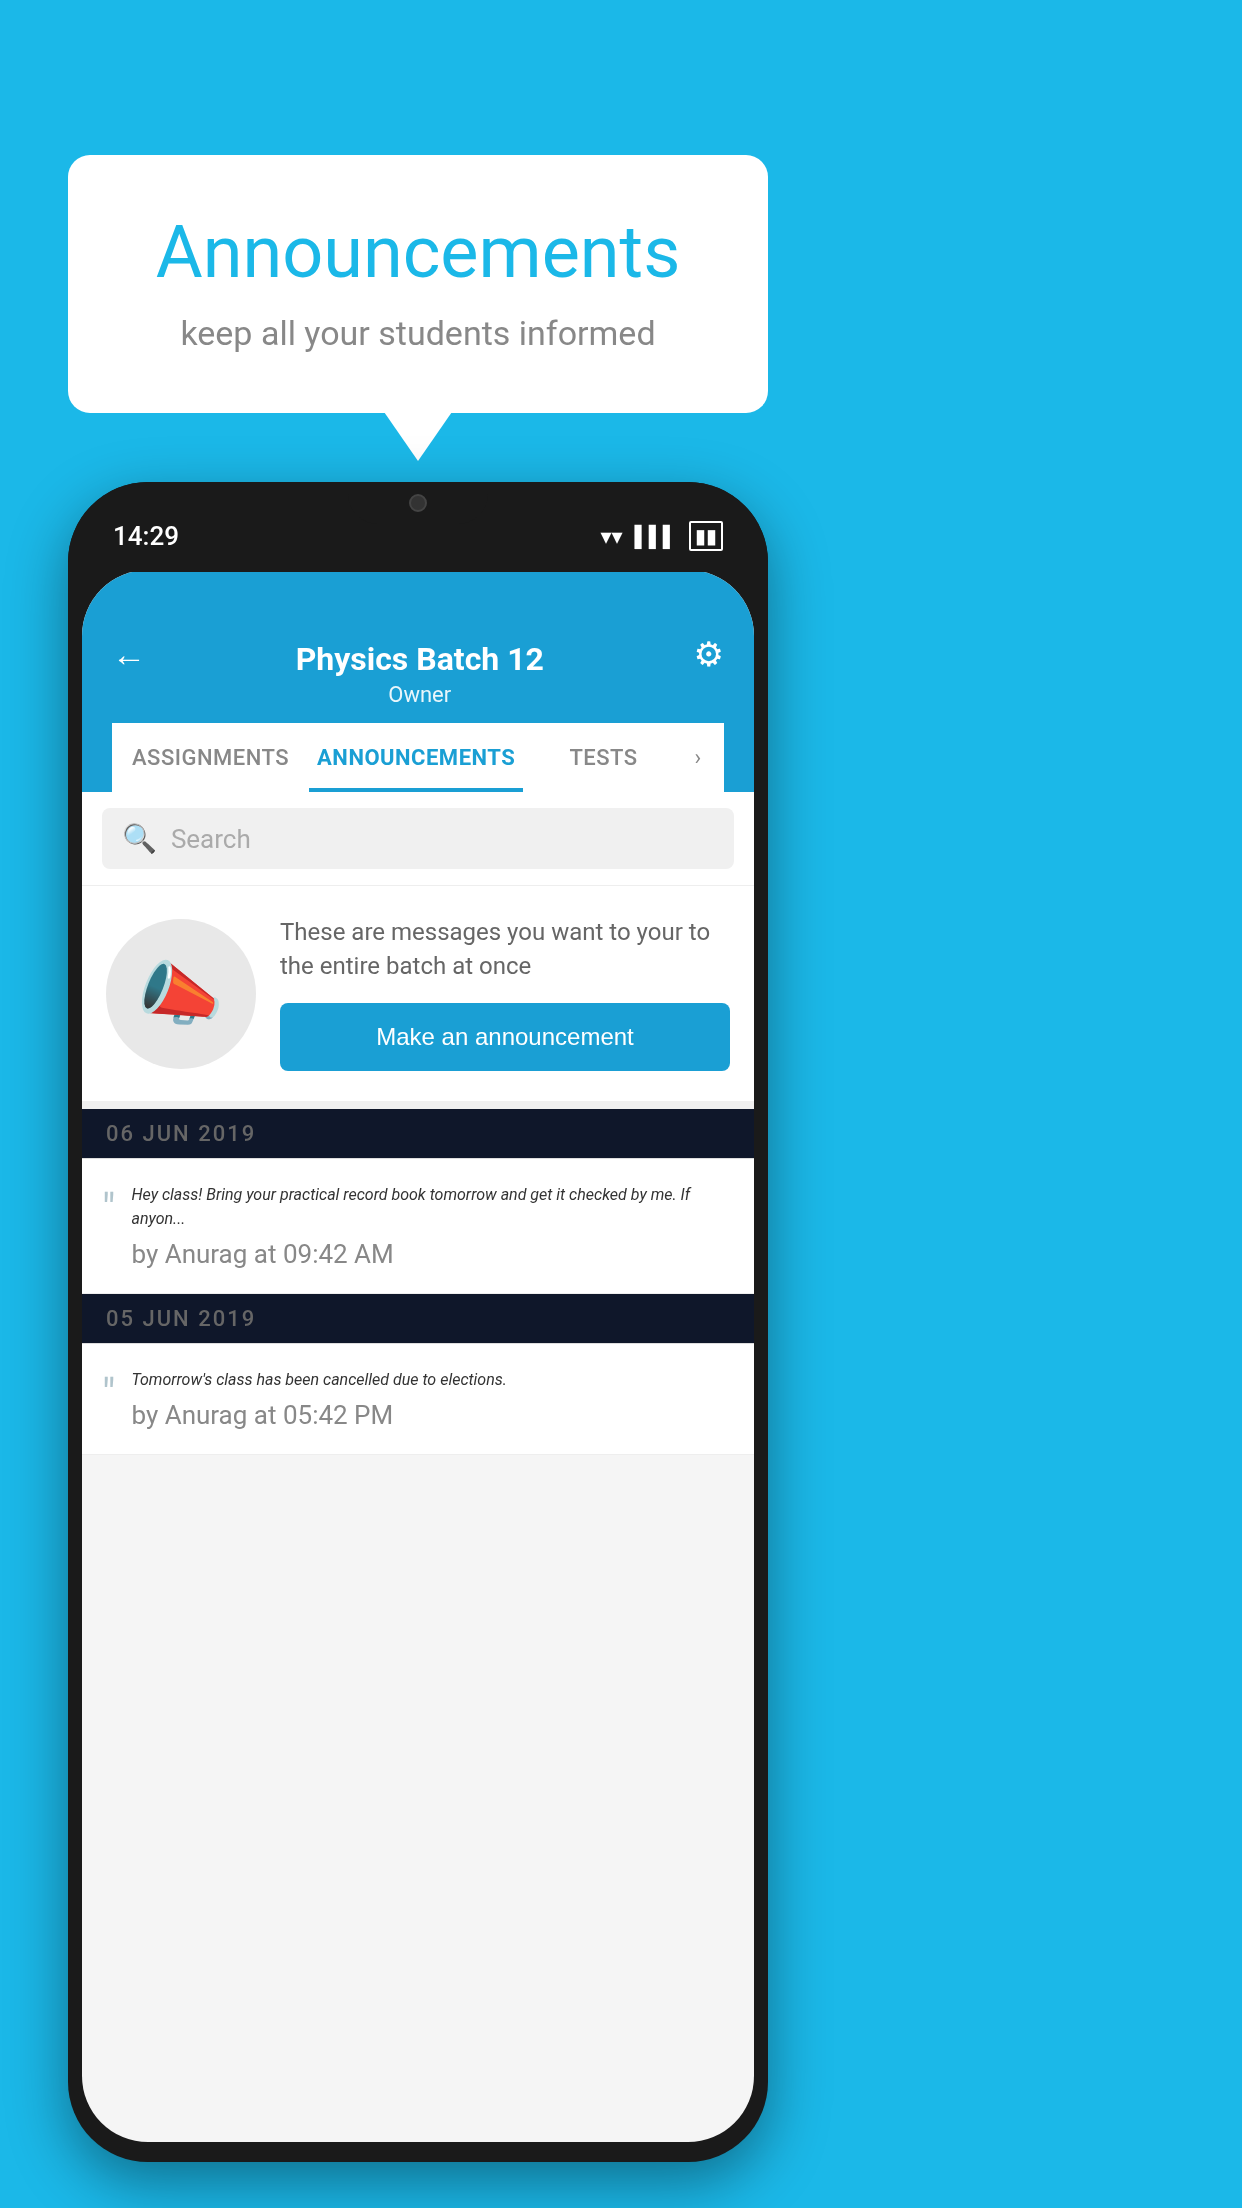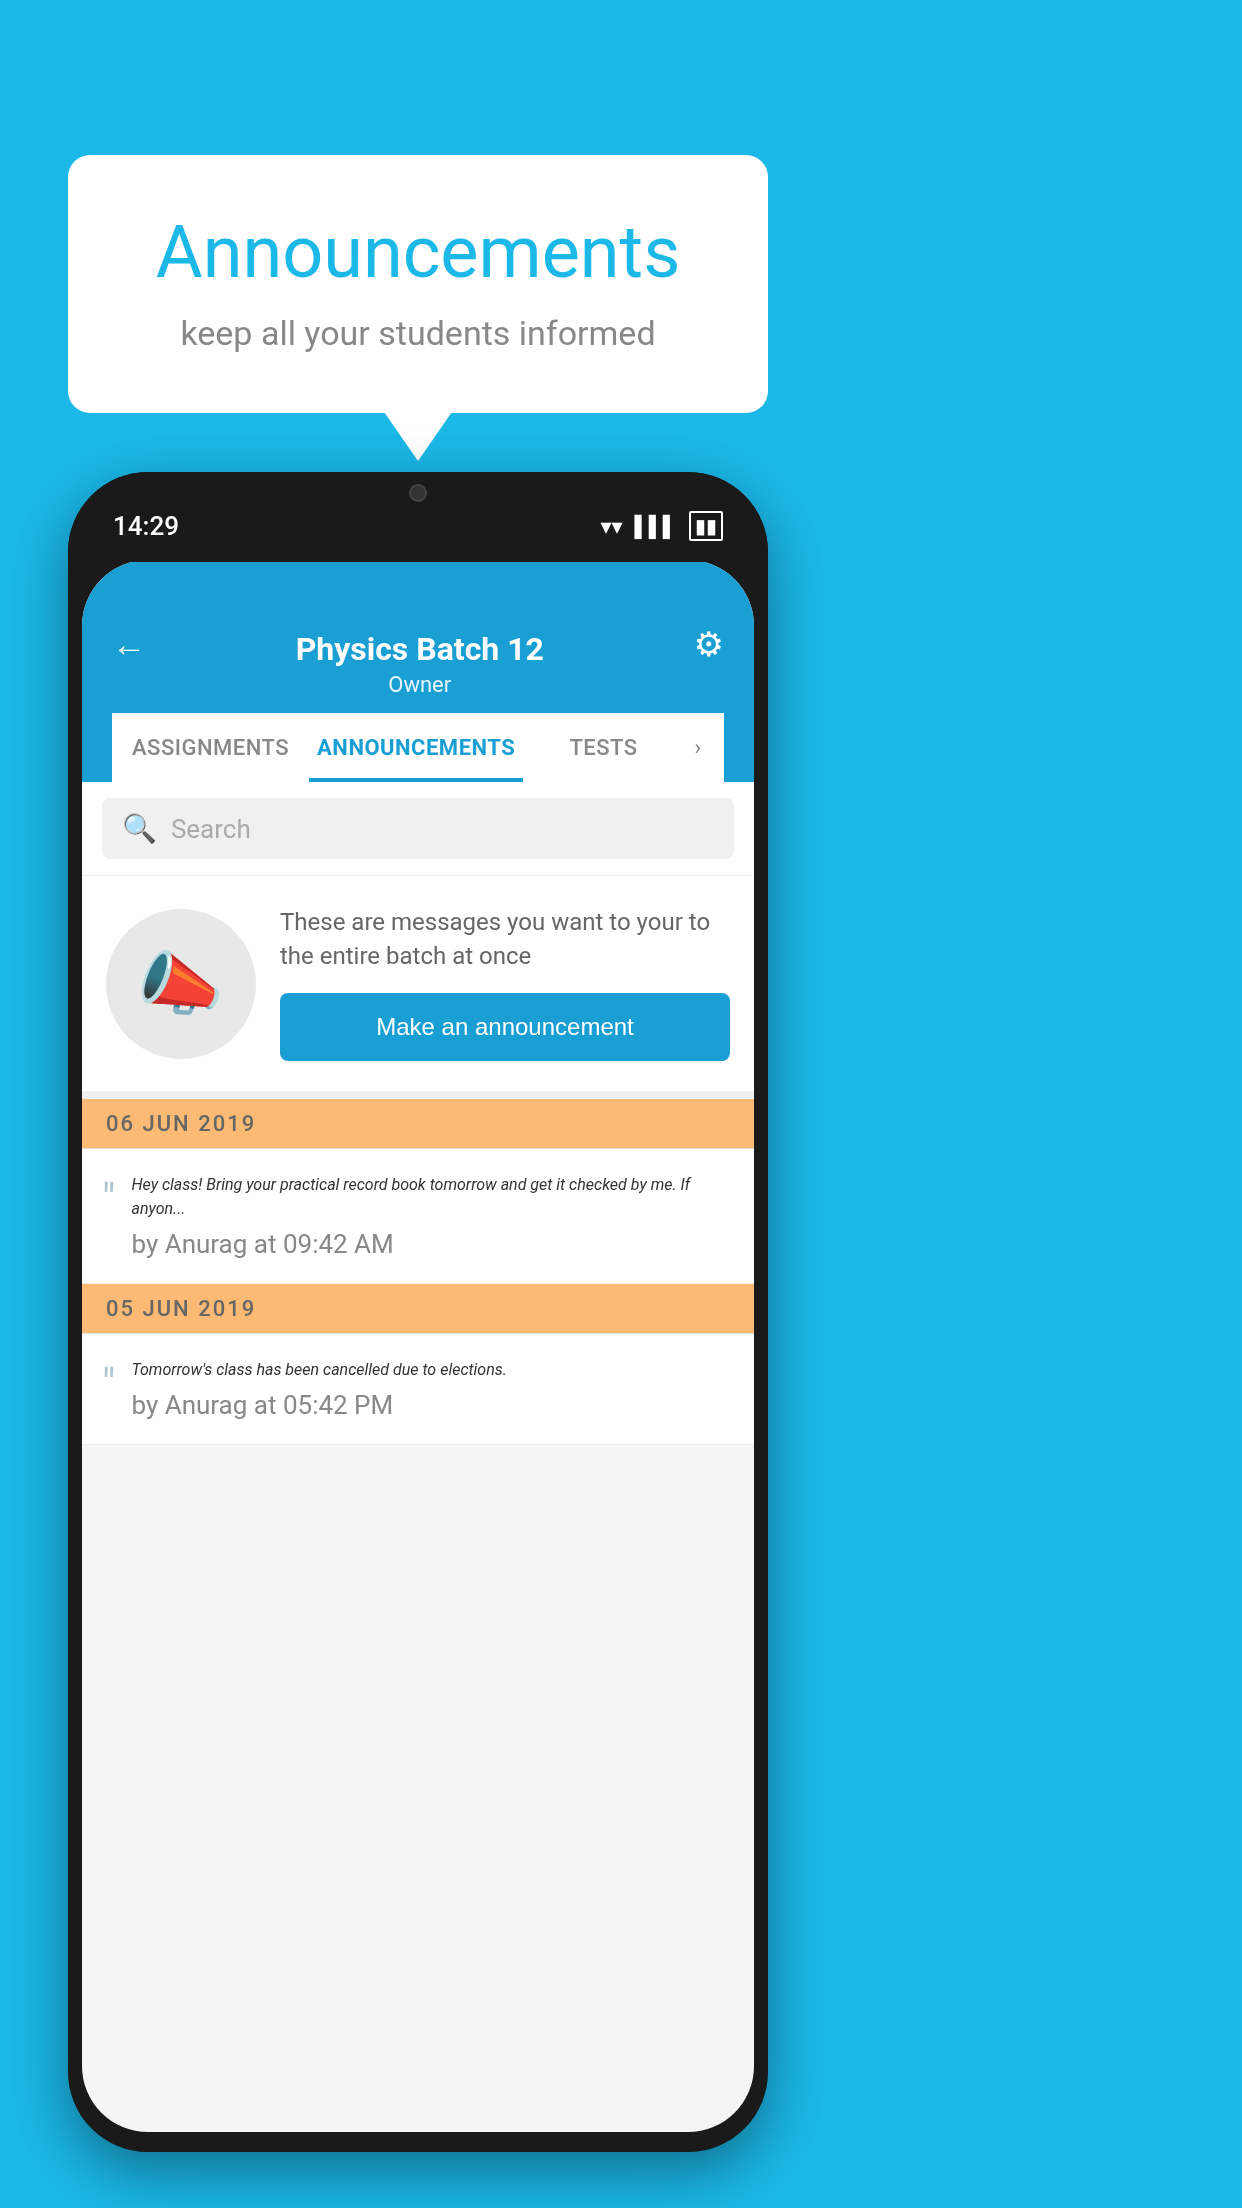--- a/index.html
+++ b/index.html
@@ -51,21 +51,21 @@
 
     .speech-bubble-subtitle {
       font-size: 34px;
       color: #888;
       font-weight: 400;
     }
 
     
     .phone-frame {
       position: absolute;
-      top: 472px;
+      top: 482px;
       left: 68px;
       width: 700px;
       height: 1680px;
       background: #1a1a1a;
       border-radius: 80px;
       padding: 16px;
       box-shadow: 0 20px 60px rgba(0,0,0,0.4);
     }
 
     
@@ -288,21 +288,21 @@
       padding: 20px 28px;
       font-size: 24px;
       font-weight: 500;
       cursor: pointer;
       width: 100%;
       text-align: center;
     }
 
     
     .date-separator {
-      background: #fdba74;
+      background: #0f172a;
       padding: 12px 24px;
       font-size: 22px;
       color: #666;
       letter-spacing: 2px;
       font-weight: 500;
       border-bottom: 1px solid #ddd;
     }
 
     
     .announcement-item {

